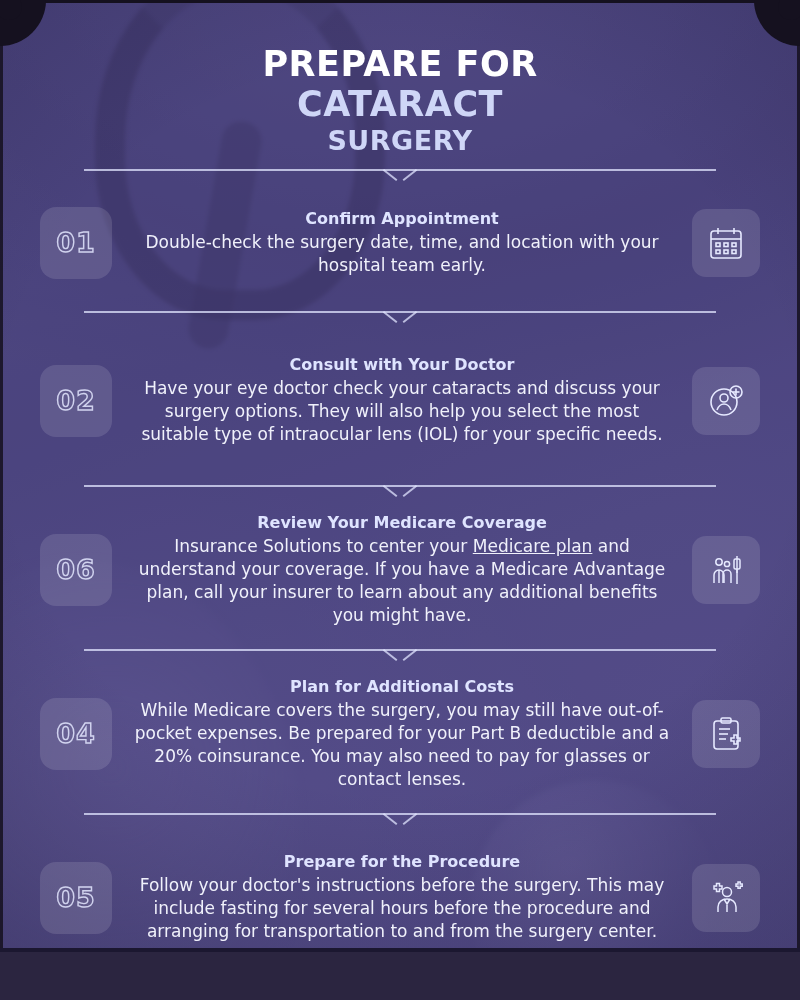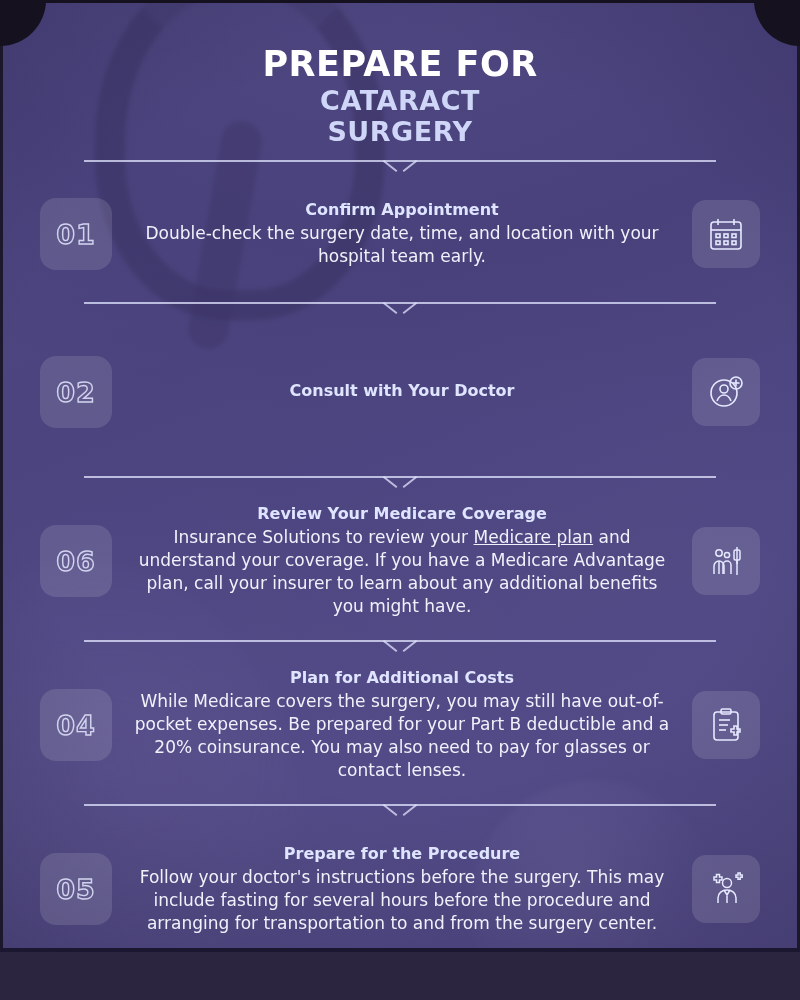--- a/index.html
+++ b/index.html
@@ -110,21 +110,21 @@
     padding-top: 46px;
     line-height: 1.08;
     letter-spacing: 0.5px;
   }
   .title .l1, .title .l2, .title .l3 {
     display: block;
     font-weight: 800;
     text-transform: uppercase;
   }
   .title .l1 { font-size: 35px; color: #ffffff; }
-  .title .l2 { font-size: 27px; color: #cfd6f7; margin-top: 2px; }
+  .title .l2 { font-size: 35px; color: #cfd6f7; margin-top: 2px; }
   .title .l3 { font-size: 27px; color: #cfd6f7; margin-top: 2px; }
 
   .divider {
     position: relative;
     height: 18px;
     margin: 14px 44px 0 44px;
   }
   .divider .line {
     position: absolute;
     left: 0; right: 0; top: 0;
@@ -267,20 +267,21 @@
       <div class="line"></div>
       <div class="caret"></div>
     </div>
 
     <div class="step s2">
       <div class="badge">
         <span>02</span>
       </div>
       <div class="step-body">
         <div class="step-title">Consult with Your Doctor</div>
+        <div class="step-text">Have your eye doctor check your cataracts and discuss your surgery options. They will also help you select the most suitable type of intraocular lens (IOL) for your specific needs.</div>
       </div>
       <div class="icon-box">
         <svg width="40" height="40" viewBox="0 0 40 40" fill="none" stroke="#e6e9ff" stroke-width="1.6">
           <circle cx="18" cy="21" r="13"></circle>
           <circle cx="18" cy="17" r="4"></circle>
           <path d="M11 29c1.5-4 4-6 7-6s5.5 2 7 6"></path>
           <circle cx="30" cy="11" r="6" fill="none"></circle>
           <line x1="30" y1="7.5" x2="30" y2="14.5"></line>
           <line x1="26.5" y1="11" x2="33.5" y2="11"></line>
         </svg>
@@ -291,21 +292,21 @@
       <div class="line"></div>
       <div class="caret"></div>
     </div>
 
     <div class="step s3">
       <div class="badge">
         <span>06</span>
       </div>
       <div class="step-body">
         <div class="step-title">Review Your Medicare Coverage</div>
-        <div class="step-text"><span>Insurance Solutions to review your </span><a class="link" href="#">Medicare plan</a><span> and understand your coverage. If you have a Medicare Advantage plan, call your insurer to learn about any additional benefits you might have.</span></div>
+        <div class="step-text"><span>Insurance Solutions to center your </span><a class="link" href="#">Medicare plan</a><span> and understand your coverage. If you have a Medicare Advantage plan, call your insurer to learn about any additional benefits you might have.</span></div>
       </div>
       <div class="icon-box">
         <svg width="40" height="40" viewBox="0 0 40 40" fill="none" stroke="#e6e9ff" stroke-width="1.5">
           <circle cx="13" cy="12" r="3.2"></circle>
           <path d="M8 33v-8a5 5 0 0 1 10 0v8"></path>
           <path d="M13 20v13"></path>
           <circle cx="21" cy="14" r="2.6"></circle>
           <path d="M17 33v-9a4 4 0 0 1 8 0v9"></path>
           <line x1="31" y1="6" x2="31" y2="34"></line>
           <rect x="28" y="9" width="6" height="10" rx="1.5"></rect>

